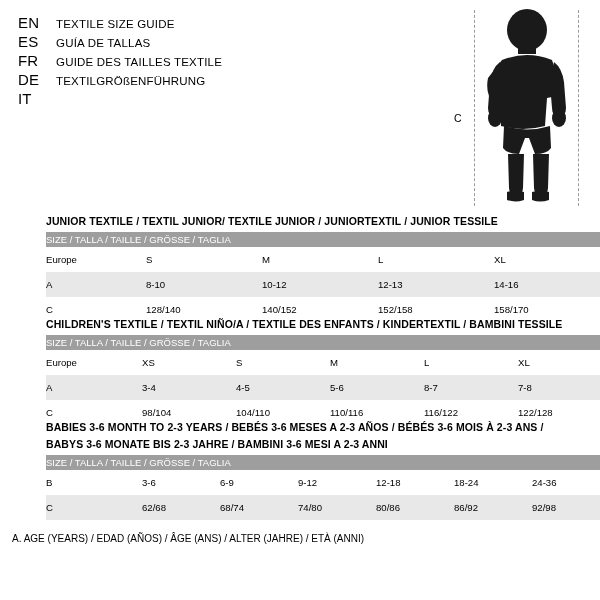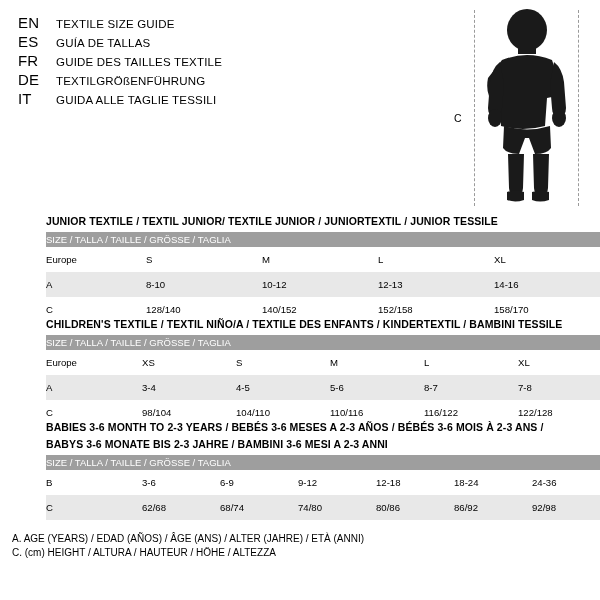--- a/index.html
+++ b/index.html
@@ -129,21 +129,20 @@
   <div class="hdr-row">
     <div class="hdr-lang">FR</div>
     <div class="hdr-text">GUIDE DES TAILLES TEXTILE</div>
   </div>
   <div class="hdr-row">
     <div class="hdr-lang">DE</div>
     <div class="hdr-text">TEXTILGRÖßENFÜHRUNG</div>
   </div>
   <div class="hdr-row">
     <div class="hdr-lang">IT</div>
-    <div class="hdr-text">GUIDA ALLE TAGLIE TESSILI</div>
   </div>
 </div>
 
 <div class="figure">
   <div class="dash-line dash-left"></div>
   <div class="dash-line dash-right"></div>
   <div class="fig-c">C</div>
   <svg width="140" height="200" viewBox="0 0 140 200">
     <g fill="#1a1a1a">
 
@@ -288,14 +287,13 @@
       <td>80/86</td>
       <td>86/92</td>
       <td>92/98</td>
     </tr>
   </tbody>
     </table>
 </div>
 
 <div class="legend" style="top: 532px;">
   <div>A. AGE (YEARS) / EDAD (AÑOS) / ÂGE (ANS) / ALTER (JAHRE) / ETÀ (ANNI)</div>
-  <div>C. (cm) HEIGHT / ALTURA / HAUTEUR / HÖHE / ALTEZZA</div>
 </div>
 
 </body></html>

